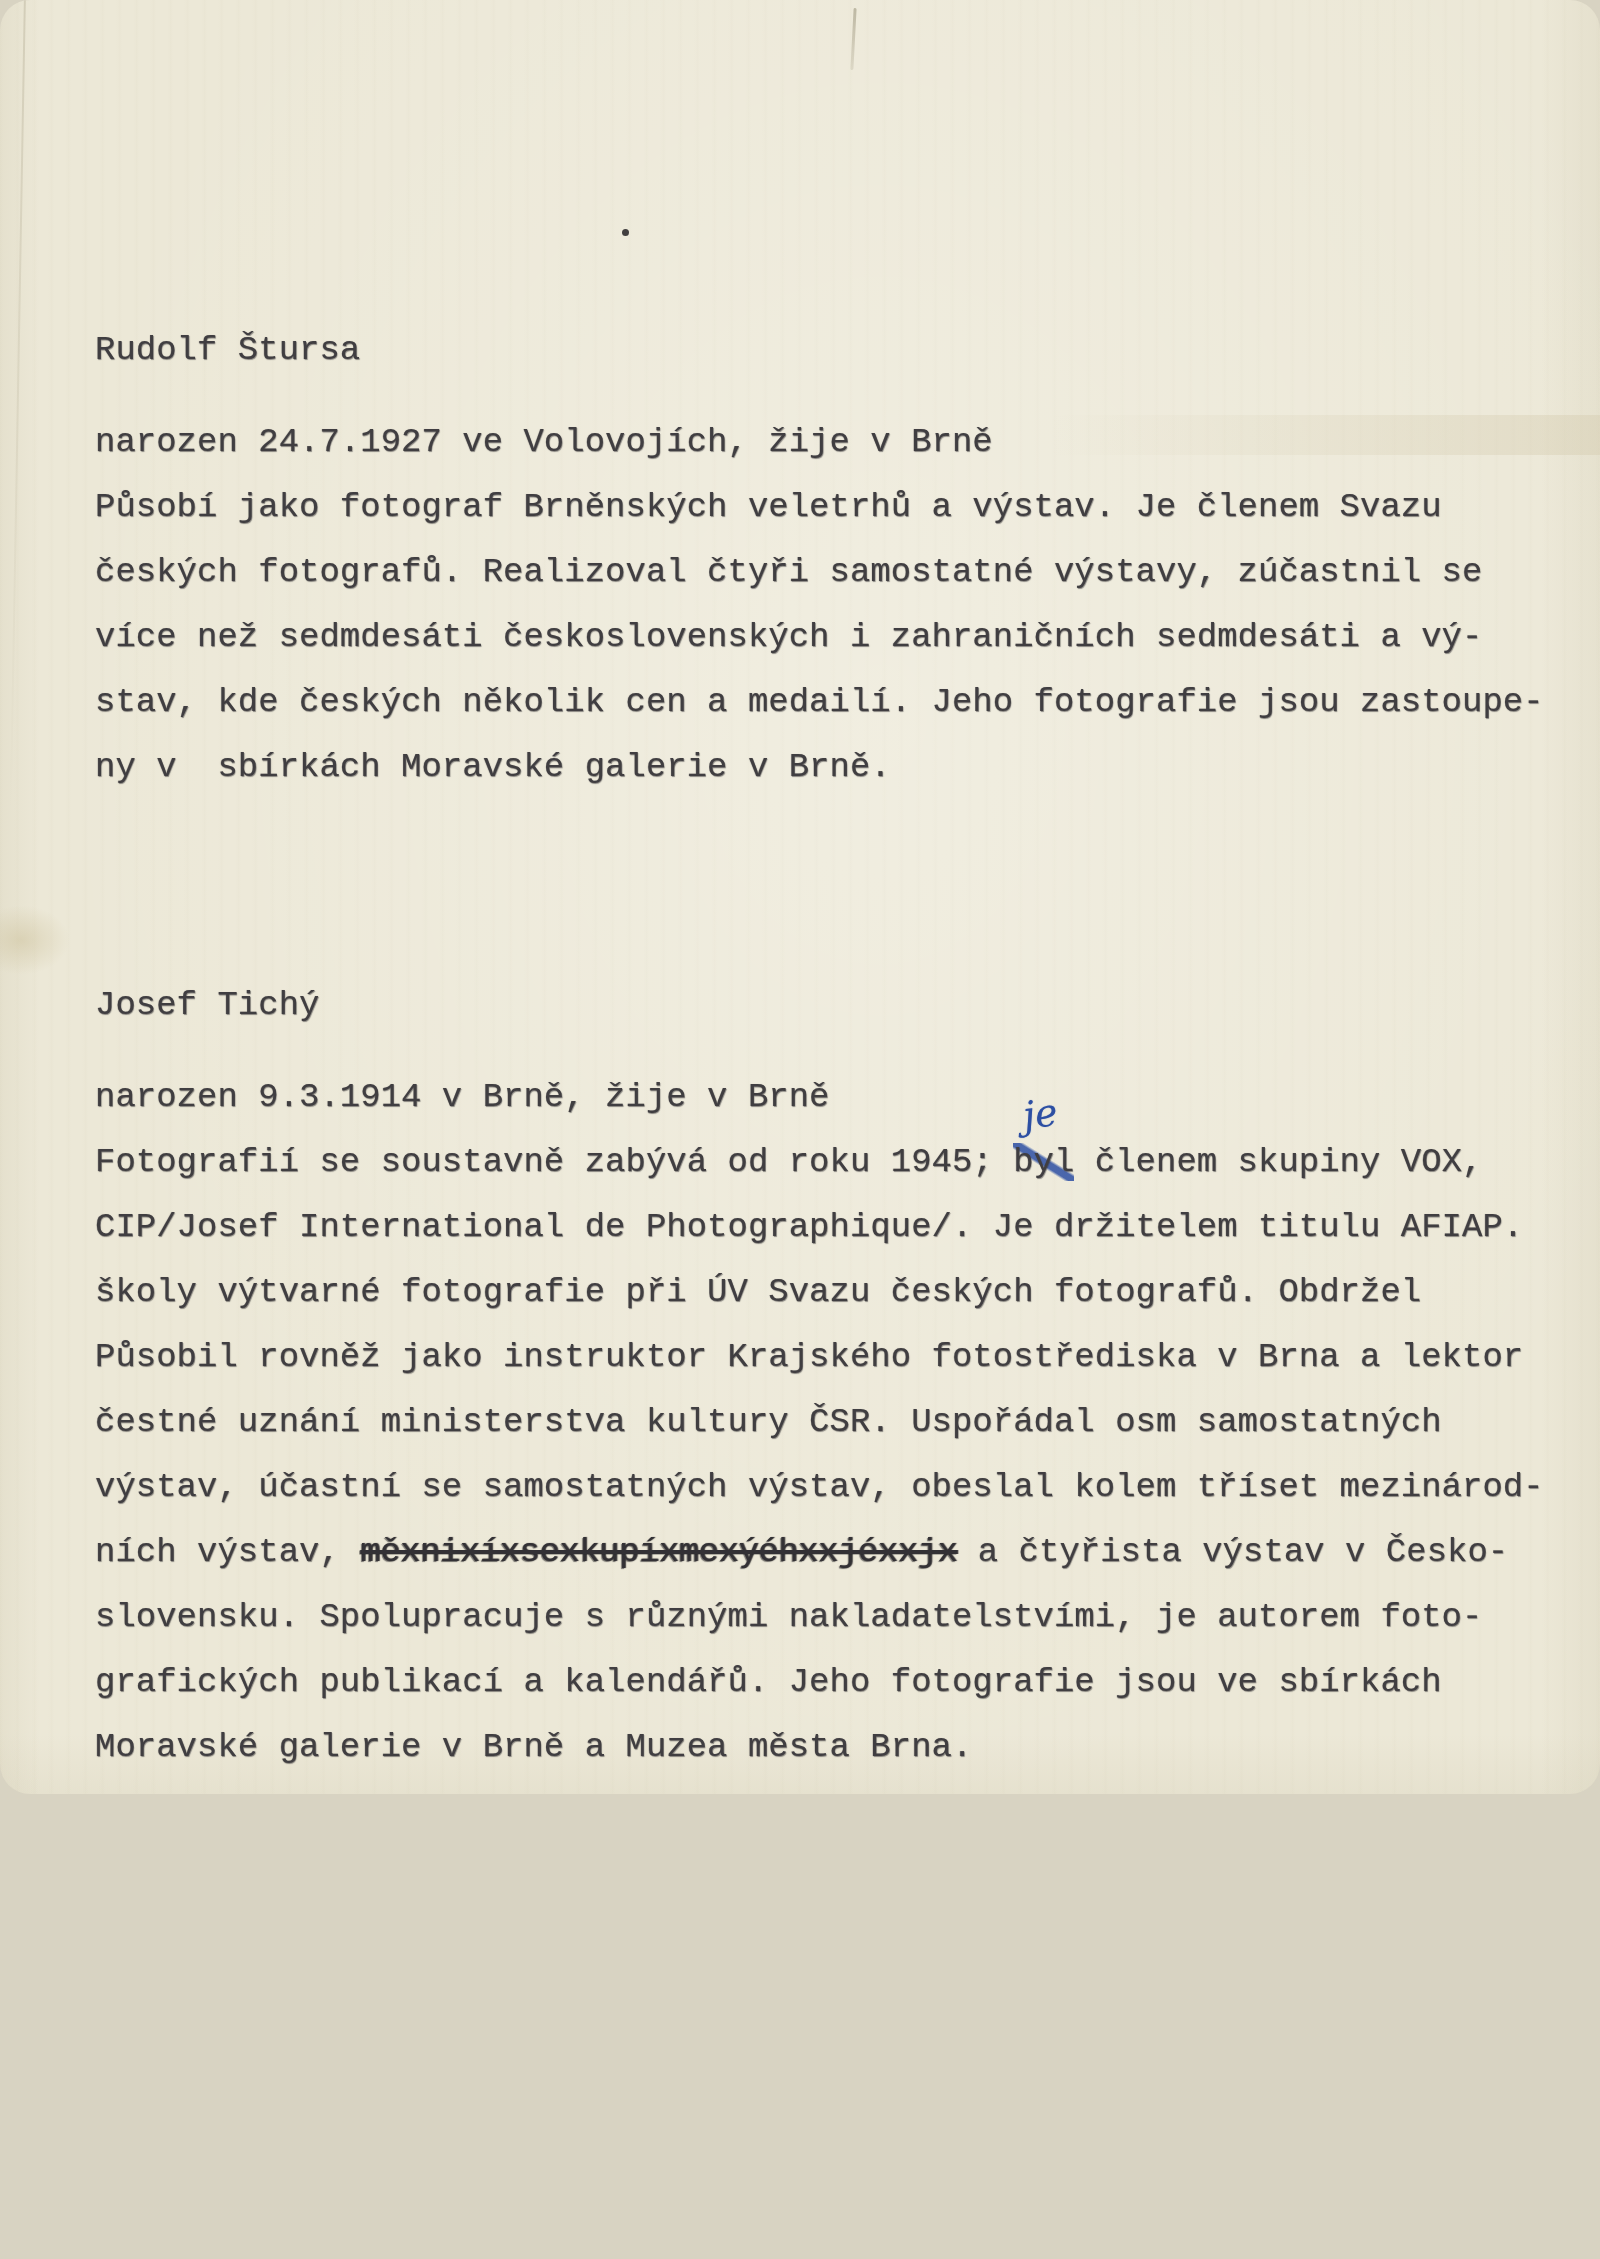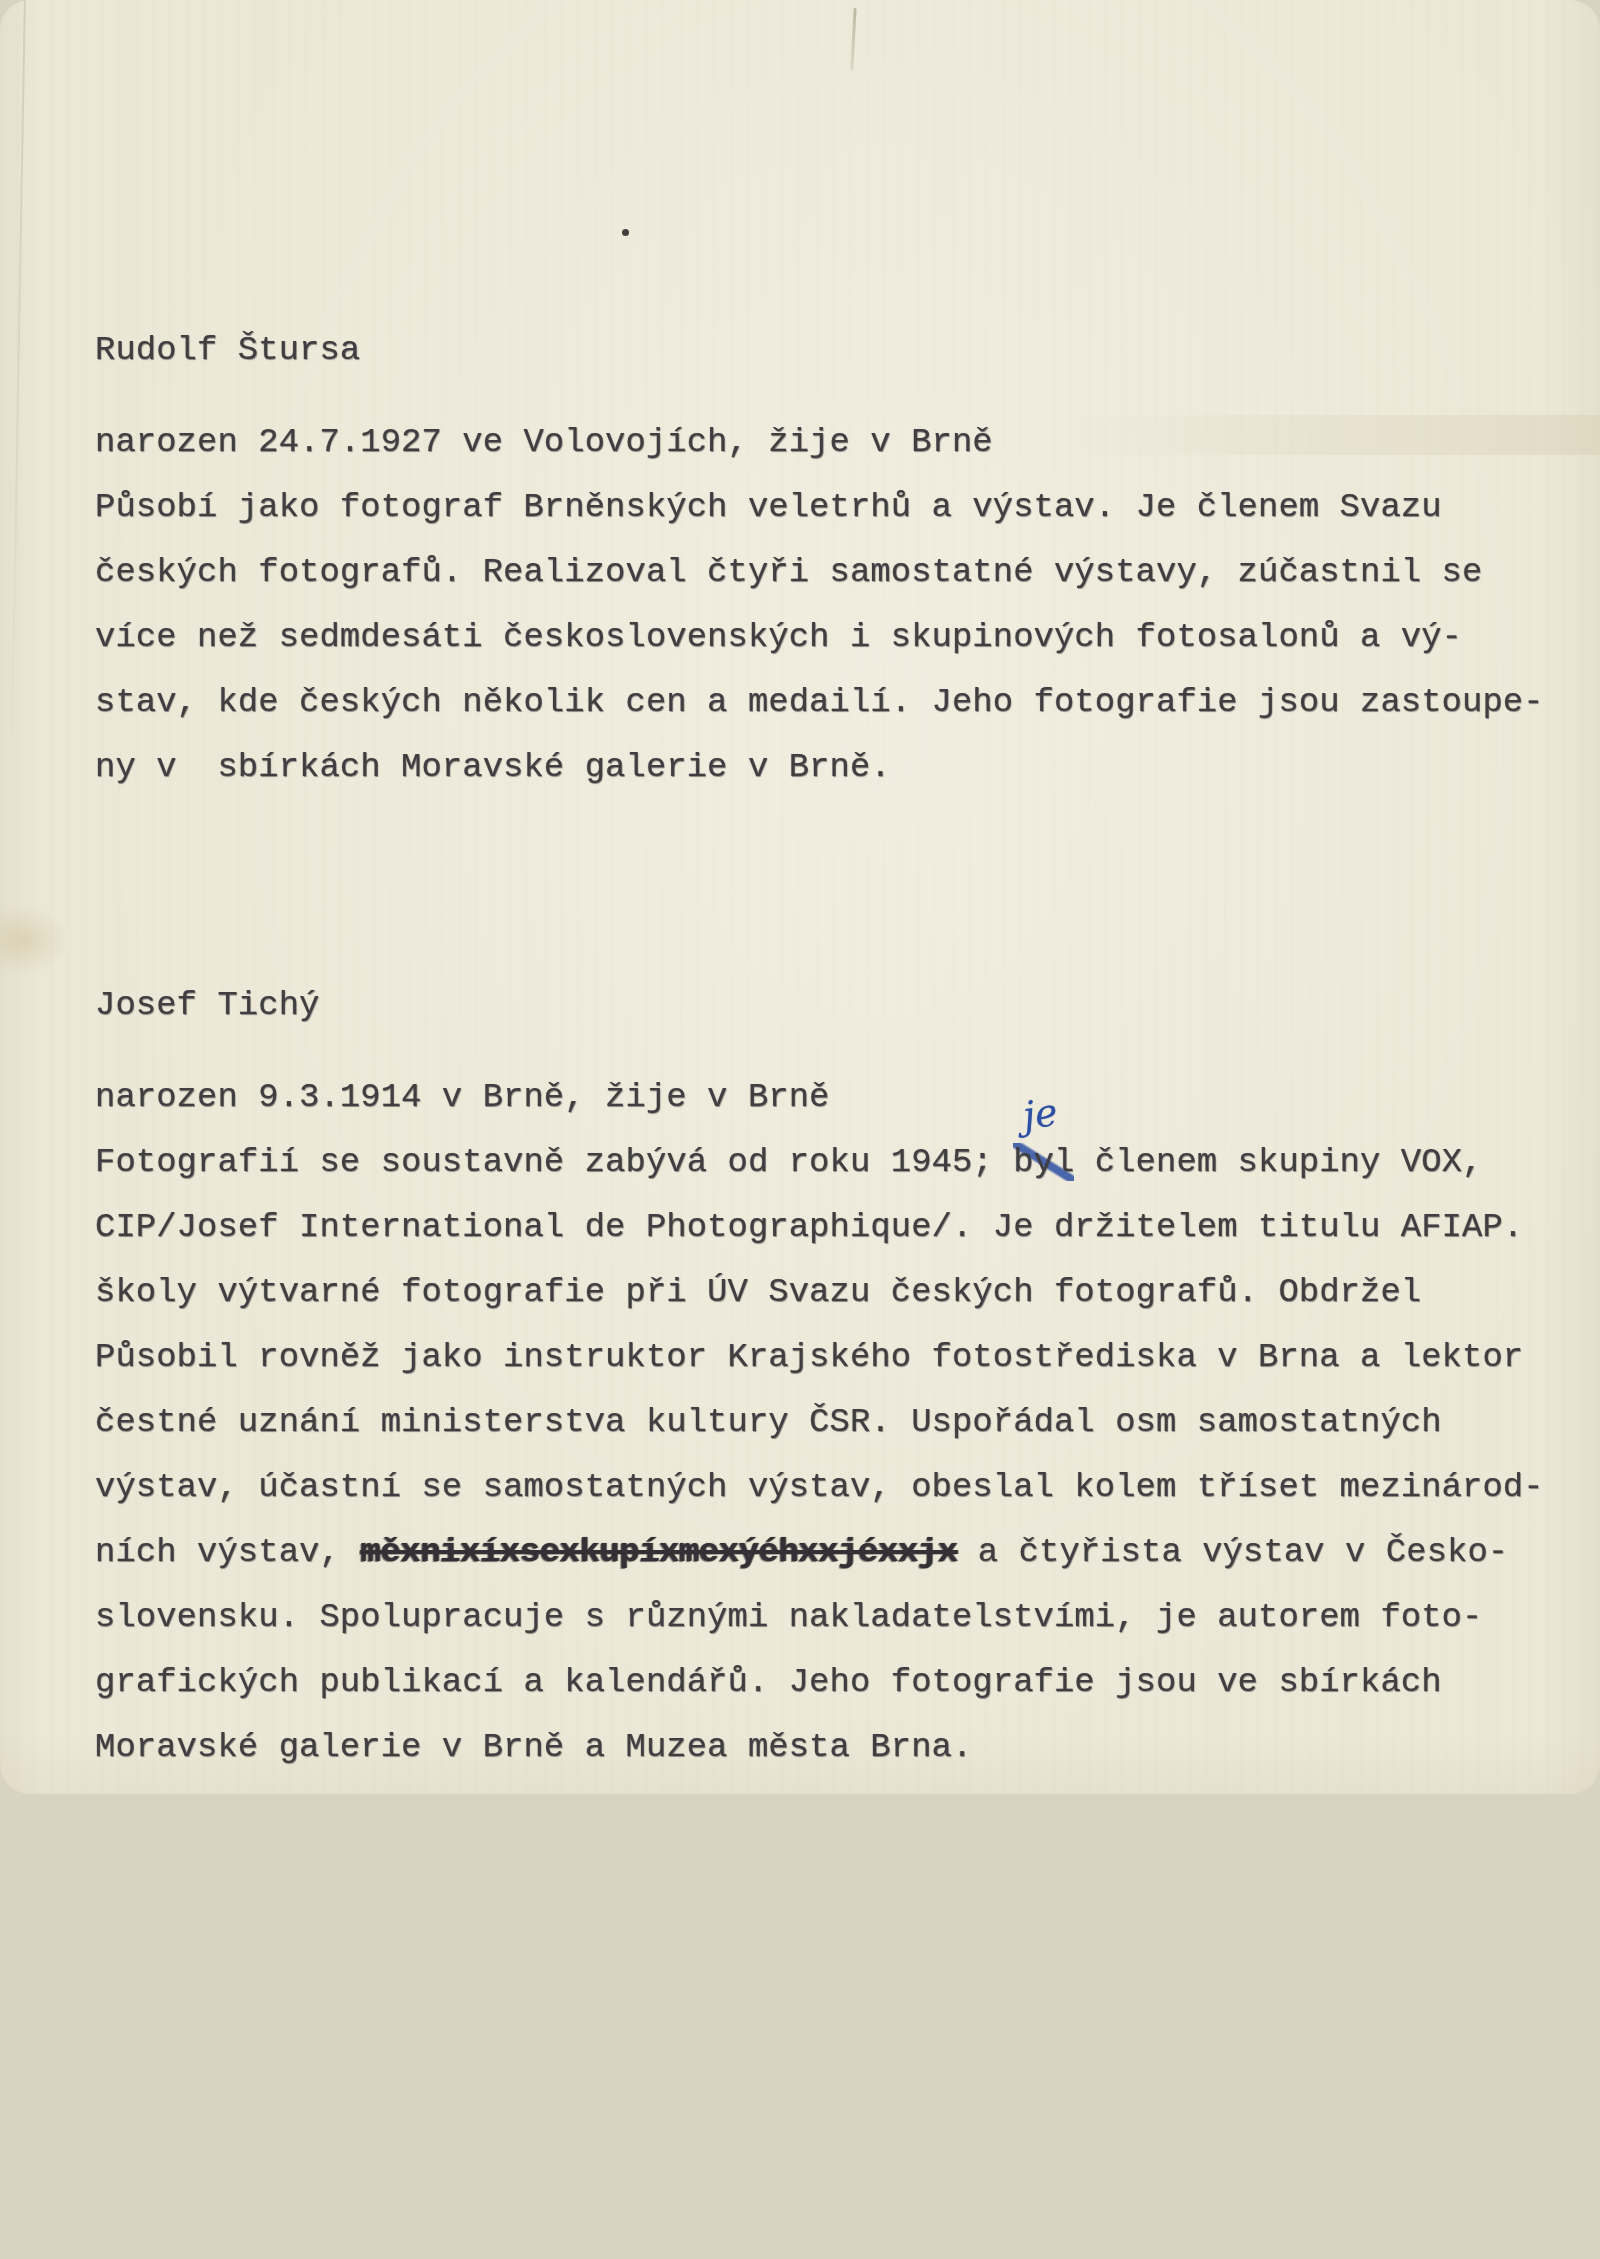--- a/index.html
+++ b/index.html
@@ -56,21 +56,21 @@
     font-size: 38px;
     line-height: 38px;
     color: #2d4fa3;
     transform: rotate(-7deg);
     text-shadow: 0 0 1px rgba(45,79,163,0.6);
     white-space: nowrap;
   }
 
   
   .x-struck {
-    font-weight: bold;
+    font-weight: normal;
     letter-spacing: -0.5px;
     color: #333135;
     text-decoration: line-through;
     text-decoration-thickness: 4px;
     text-shadow:
       1px 0 1px rgba(40,38,40,0.8),
       -1px 0.5px 1px rgba(40,38,40,0.6);
   }
 
   
@@ -114,21 +114,21 @@
   <div class="artifact ink-dot"></div>
   <div class="artifact stain-left"></div>
   <div class="artifact stain-band-right"></div>
   <div class="artifact stain-bottom-right"></div>
 
   <div class="section section-1">
     <div class="typed heading">Rudolf Štursa</div>
     <div class="typed line">narozen 24.7.1927 ve Volovojích, žije v Brně</div>
     <div class="typed line">Působí jako fotograf Brněnských veletrhů a výstav. Je členem Svazu</div>
     <div class="typed line">českých fotografů. Realizoval čtyři samostatné výstavy, zúčastnil se</div>
-    <div class="typed line">více než sedmdesáti československých i skupinových fotosalonů a vý-</div>
+    <div class="typed line">více než sedmdesáti československých i zahraničních sedmdesáti a vý-</div>
     <div class="typed line">stav, kde českých několik cen a medailí. Jeho fotografie jsou zastoupe-</div>
     <div class="typed line">ny v  sbírkách Moravské galerie v Brně.</div>
   </div>
 
   <div class="section section-2">
     <div class="typed heading">Josef Tichý</div>
     <div class="typed line">narozen 9.3.1914 v Brně, žije v Brně</div>
 
     <div class="typed line"><span>Fotografií se soustavně zabývá od roku 1945; </span><span class="pen-struck"><span>byl</span><span class="handwritten">je</span></span><span> členem skupiny VOX,</span></div>
 

